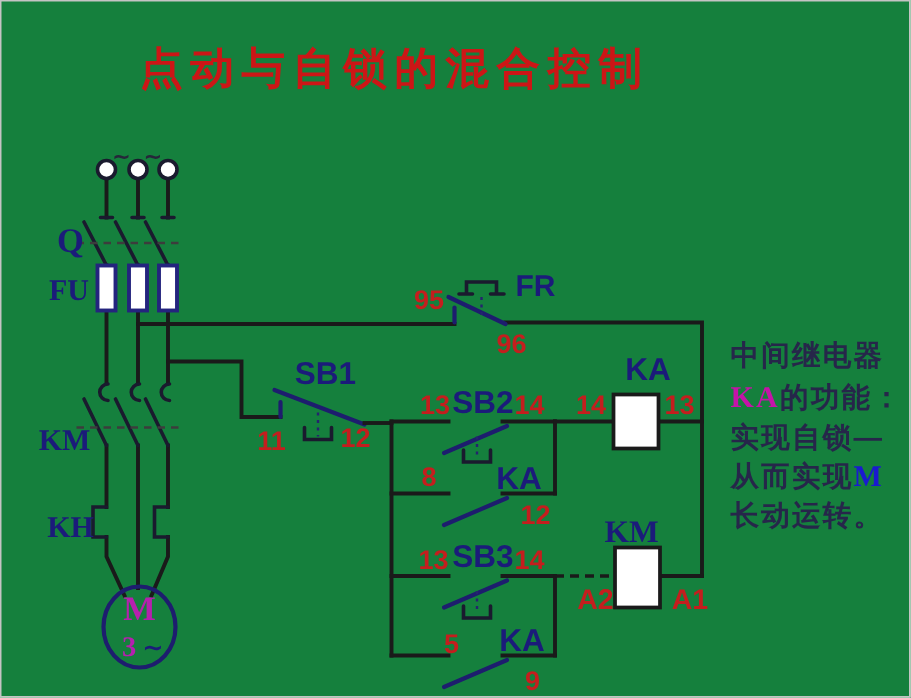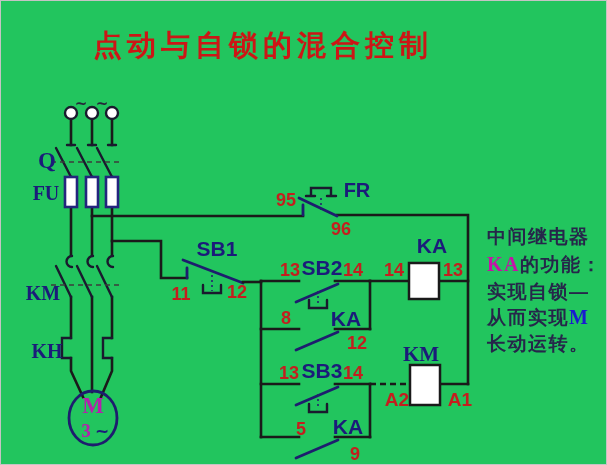--- a/index.html
+++ b/index.html
@@ -1,19 +1,19 @@
 <!DOCTYPE html>
 <html><head>
 <meta charset="utf-8">
 <style>
   html,body{margin:0;padding:0;background:#ffffff;}
   .frame{
     width:605px;height:463px;
     border:1px solid #c4c4c4;
-    background:#22c55e;
+    background:#15803d;
     position:relative;
     font-family:"Liberation Sans", sans-serif;
   }
   svg{display:block;}
   
   .wire{stroke:#1a1a1a;stroke-width:2.6;fill:none;stroke-linecap:square;}
   .wire-dash{stroke:#1a1a1a;stroke-width:2.4;fill:none;stroke-dasharray:6 4;}
   .sym{stroke:#1d1d6e;stroke-width:2.8;fill:none;stroke-linecap:round;}
   .symk{stroke:#1a1a2e;stroke-width:2.4;fill:none;stroke-linecap:round;}
   .mech{stroke:#3c3c3c;stroke-width:1.7;stroke-dasharray:5 4;fill:none;}

